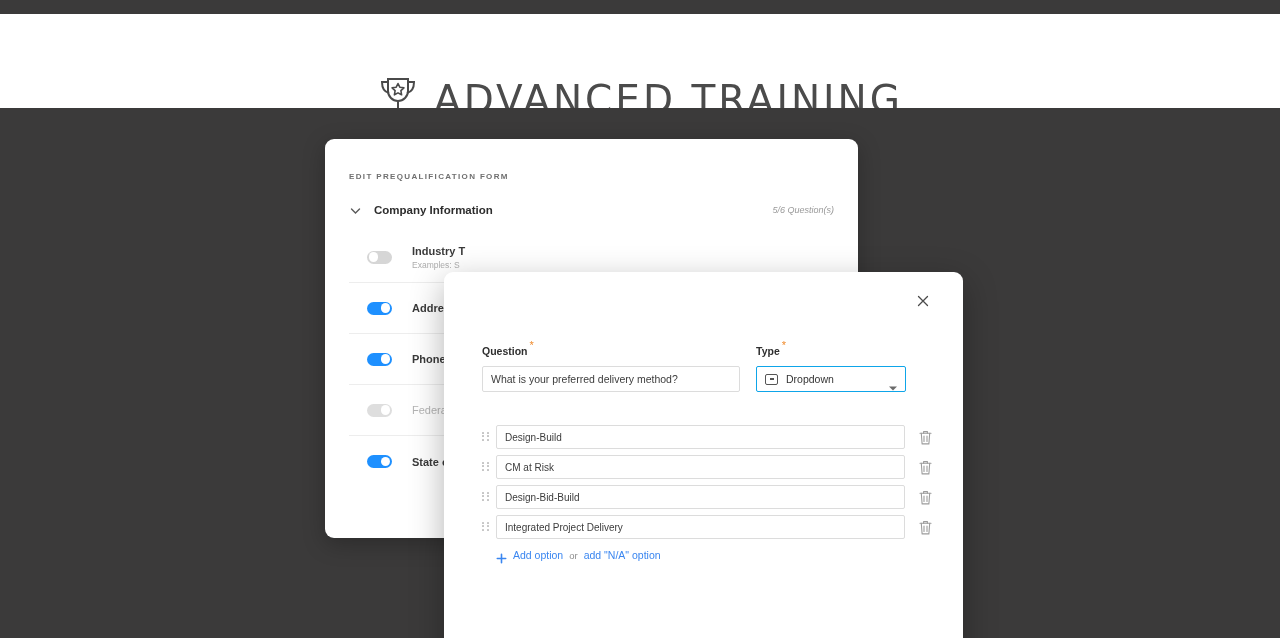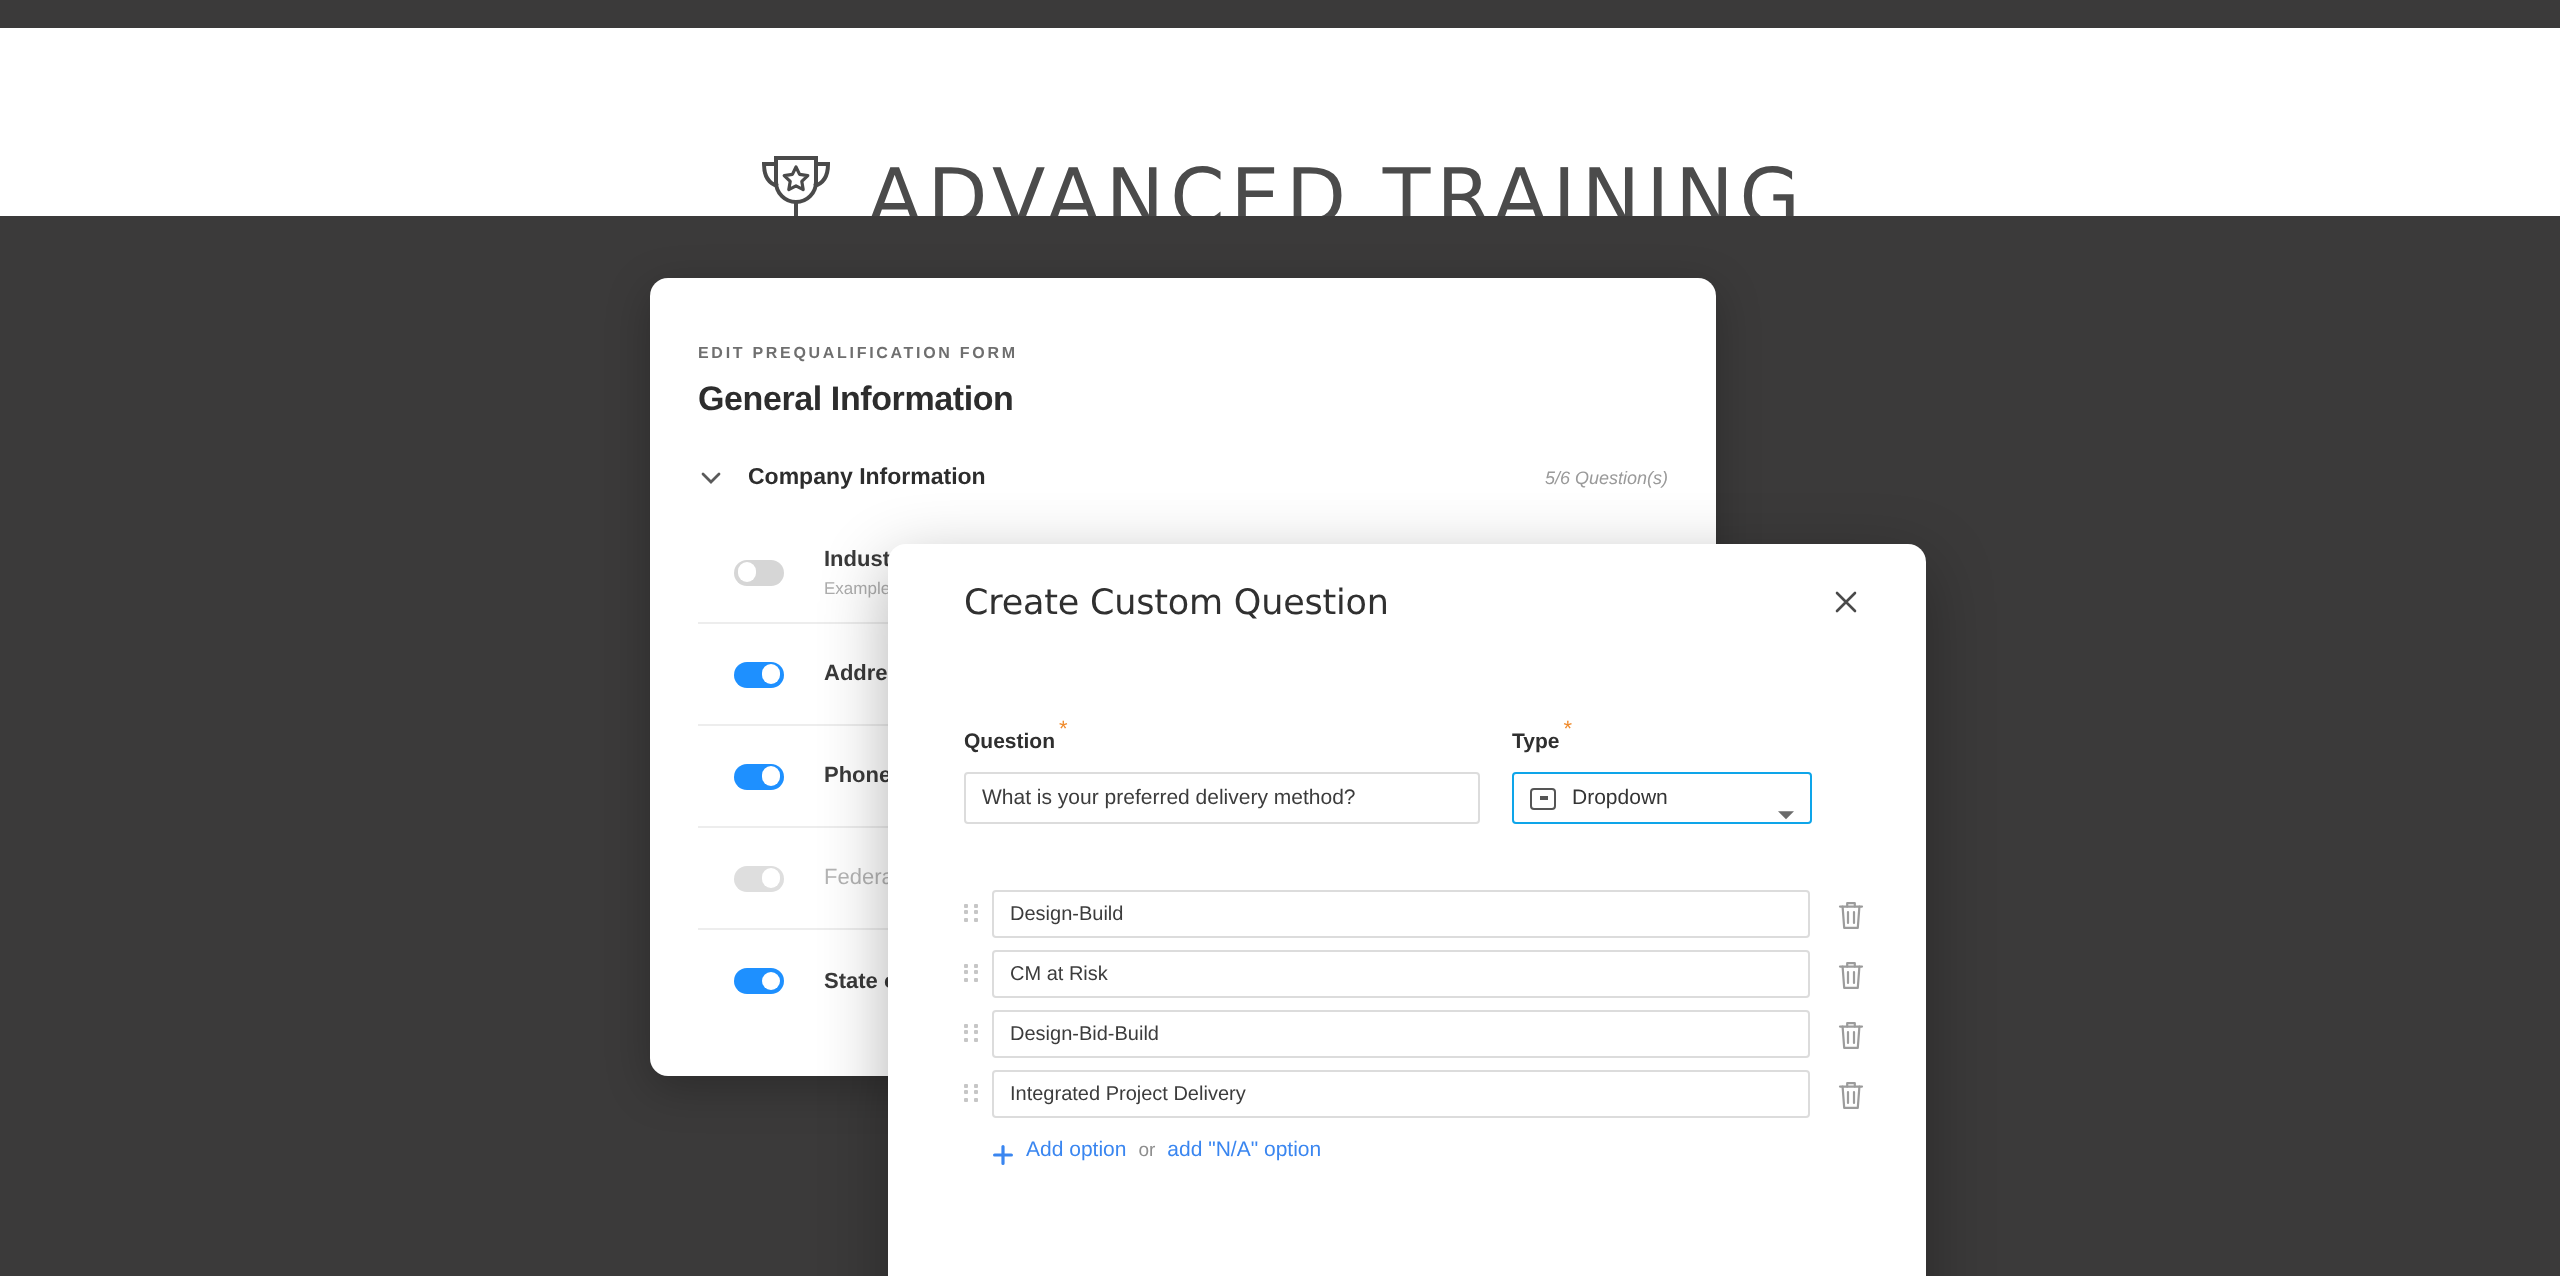--- a/index.html
+++ b/index.html
@@ -256,21 +256,20 @@
       <path d="M21 9.5 l1.8 3.7 4.1 .6 -3 2.9 .7 4.1 -3.6 -1.9 -3.6 1.9 .7 -4.1 -3 -2.9 4.1 -.6 z" stroke-width="1.6" stroke-linejoin="round"></path>
     </svg>
   </span>
   <div class="banner-title">ADVANCED TRAINING</div>
 </div>
 
 <div class="stage">
 
   <div class="app-card">
     <div class="eyebrow">EDIT PREQUALIFICATION FORM</div>
-    <div class="page-title">General Information</div>
 
     <div class="section-row">
       <div class="section-left">
         <span class="chev">
           <svg viewBox="0 0 13 13" fill="none" stroke="#5a5a5a" stroke-width="1.4" stroke-linecap="round">
             <path d="M2.5 5 L6.5 9 L10.5 5"></path>
           </svg>
         </span>
         <span class="section-title">Company Information</span>
       </div>
@@ -325,21 +324,20 @@
           <span class="q-label">State of In</span>
         </span>
       </div>
 
     </div>
   </div>
 
   <div class="modal">
 
     <div class="modal-head">
-      <div class="modal-title">Create Custom Question</div>
       <button class="modal-close">
         <svg viewBox="0 0 16 16" fill="none" stroke="#4a4a4a" stroke-width="1.3" stroke-linecap="round">
           <path d="M3.5 3.5 L12.5 12.5 M12.5 3.5 L3.5 12.5"></path>
         </svg>
       </button>
     </div>
 
     <div class="modal-body">
 
       <div class="field-row">

